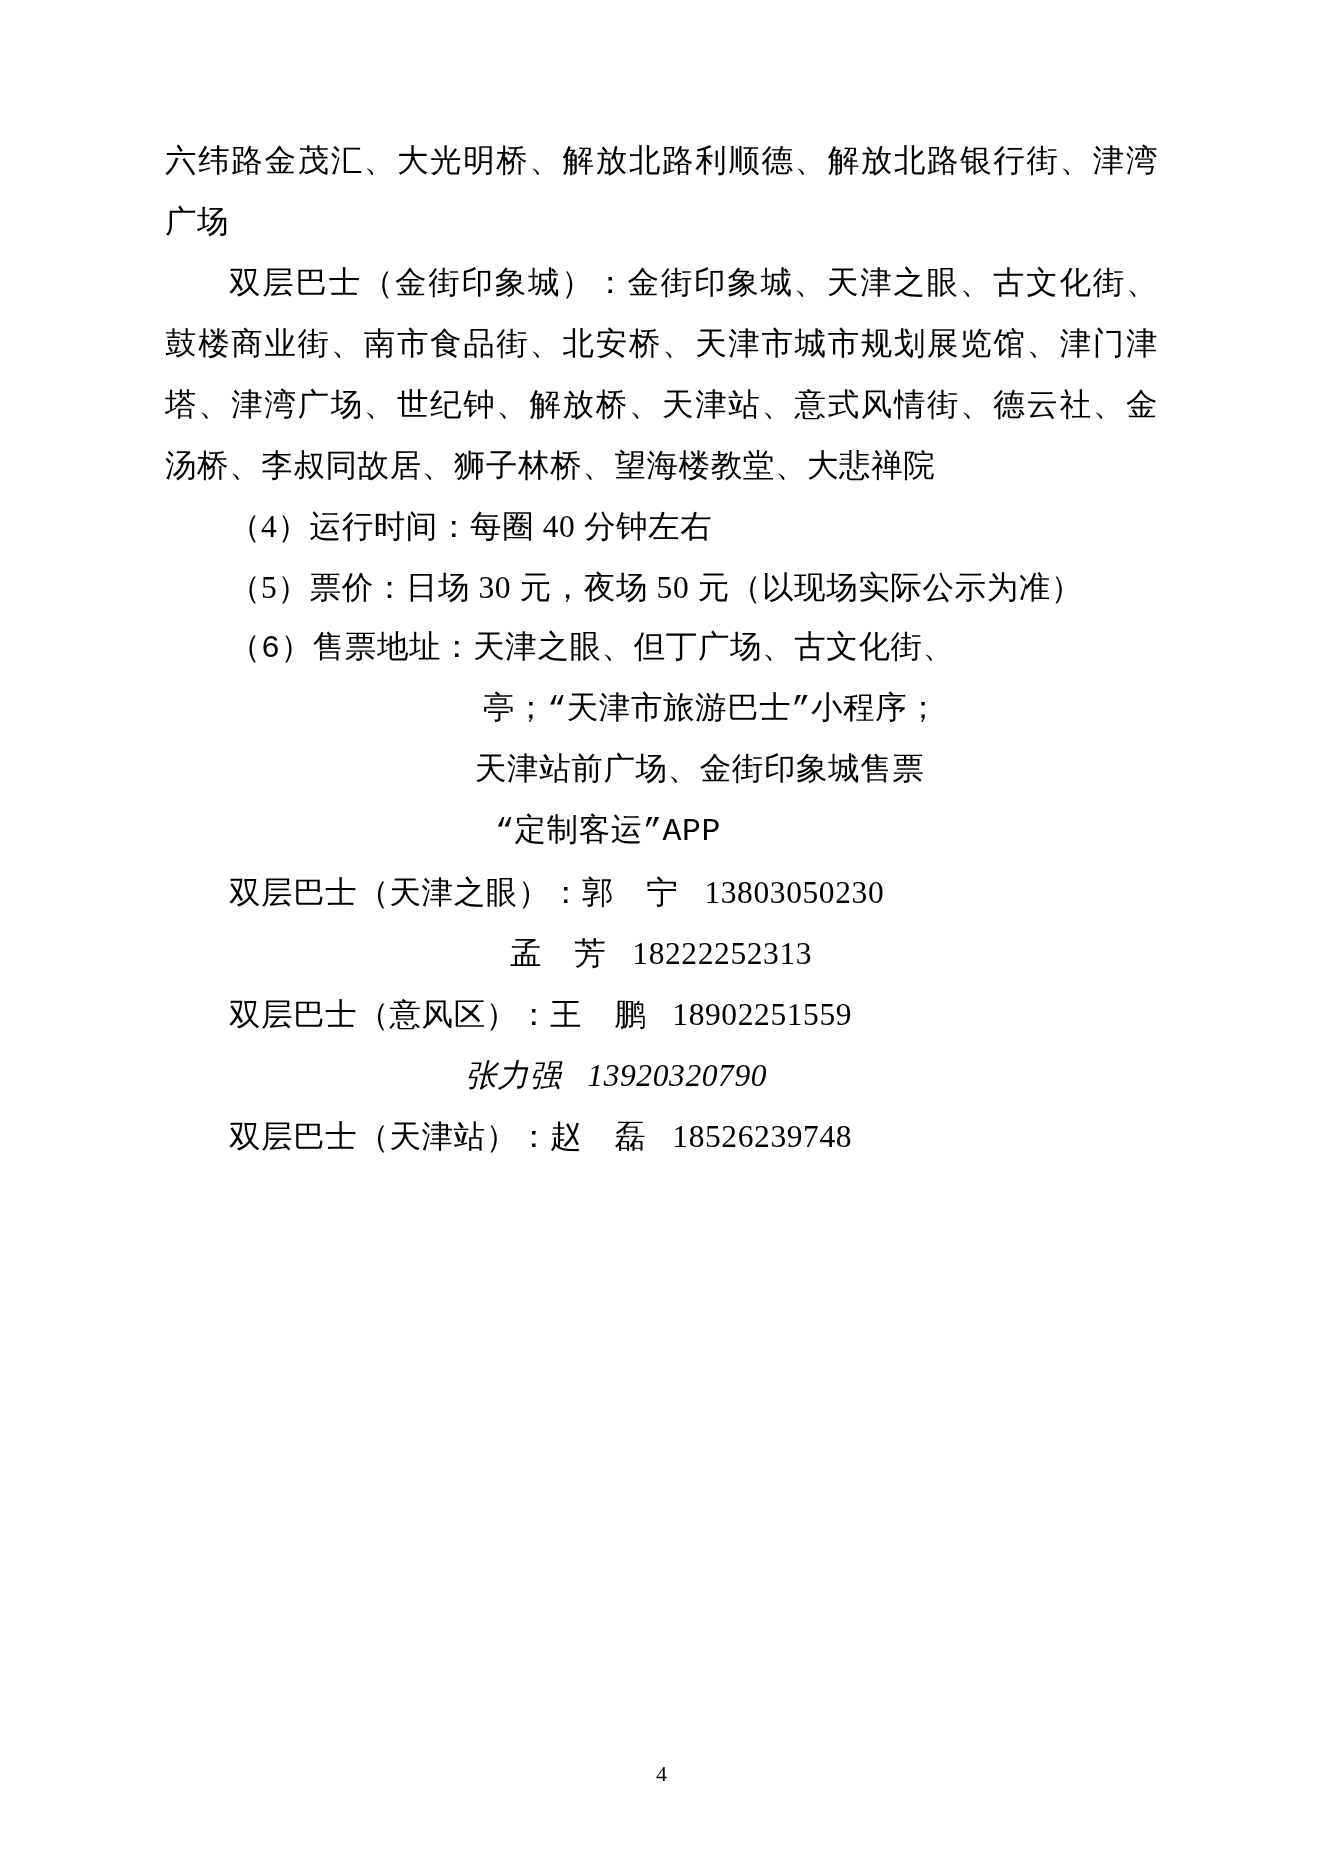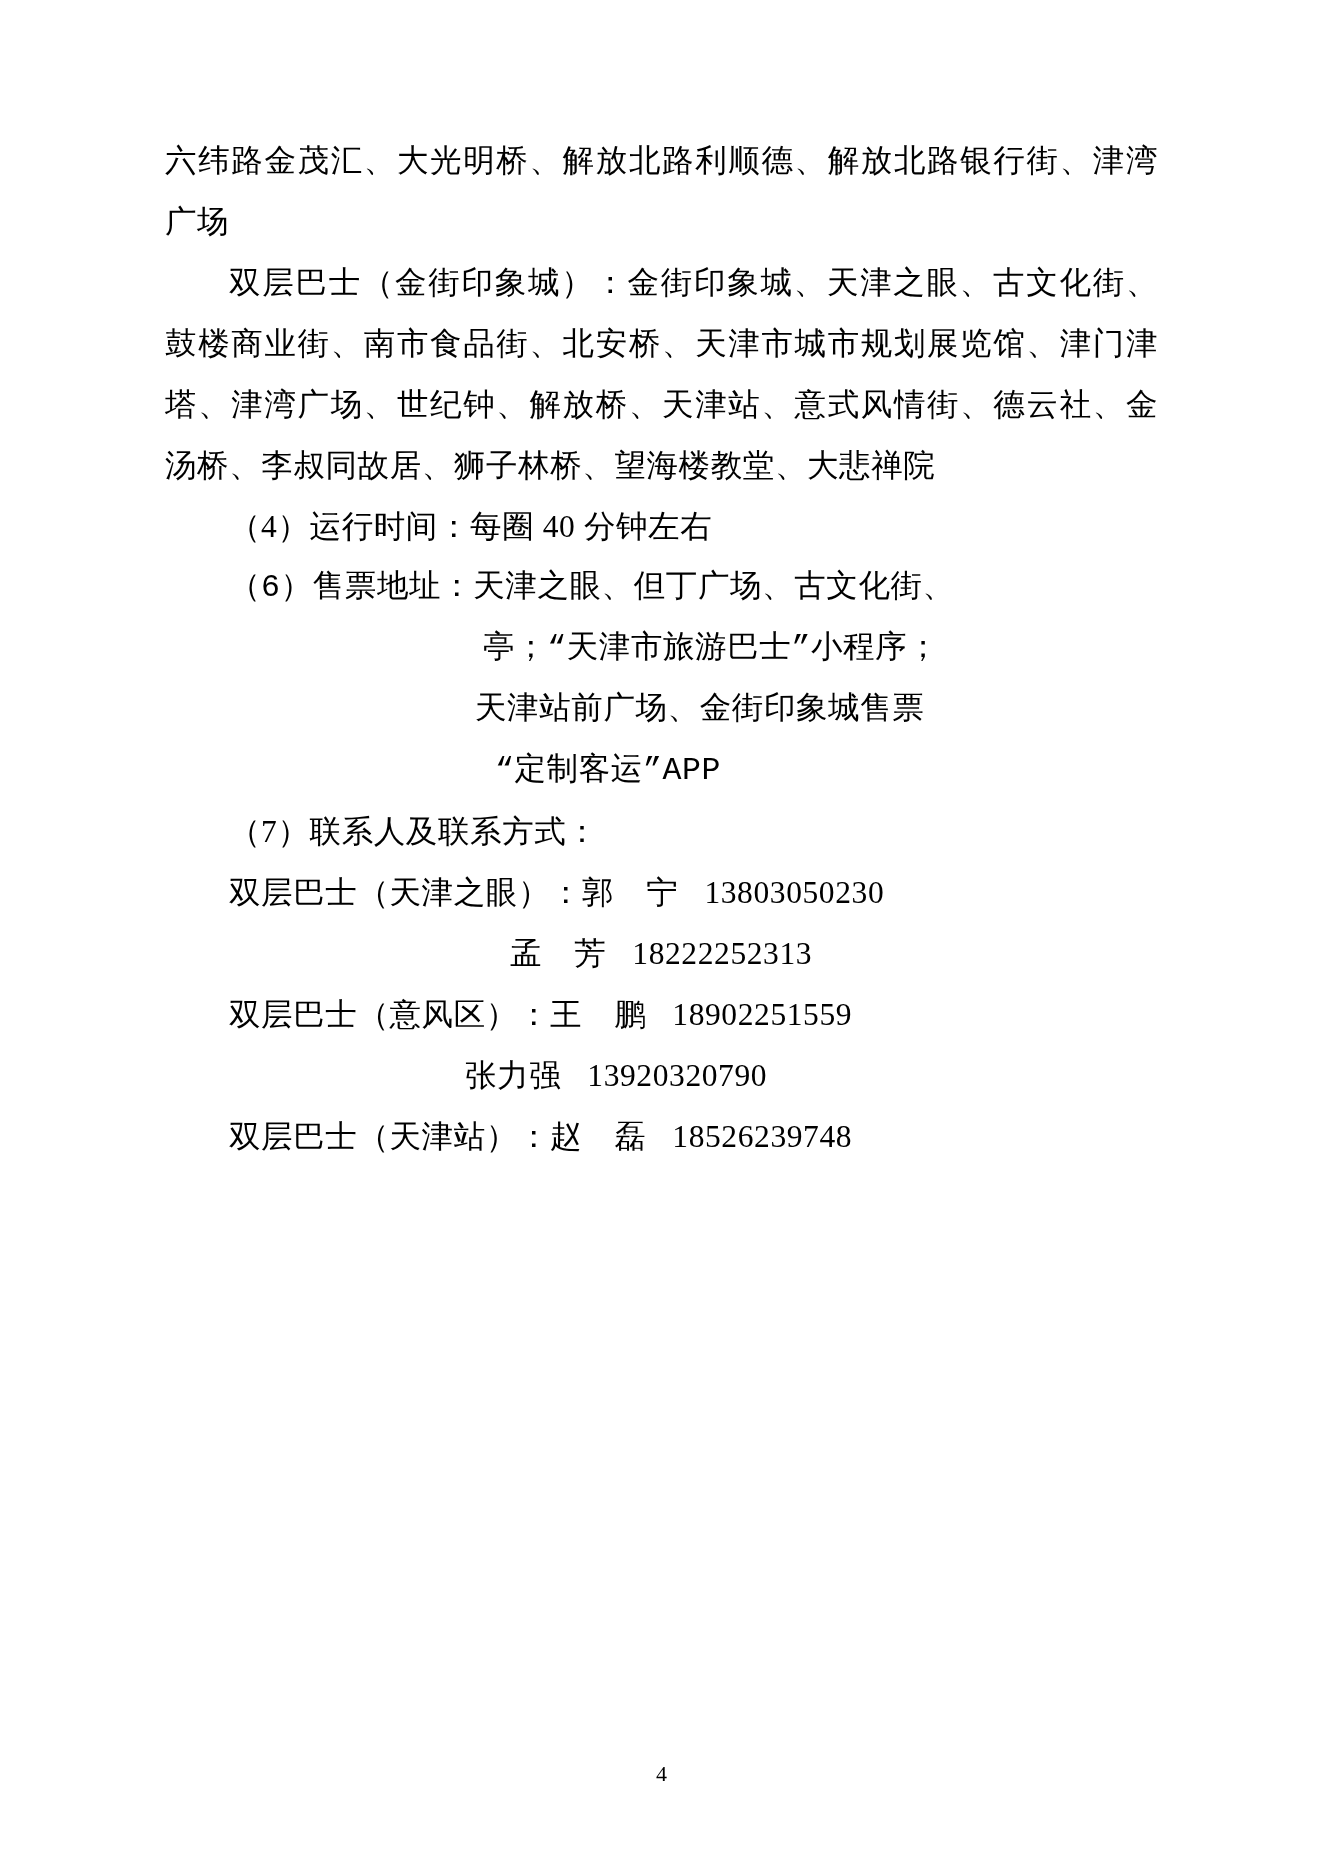--- a/index.html
+++ b/index.html
@@ -56,20 +56,21 @@
     margin: 0;
     text-indent: 64px;
   }
   .contact-sub {
     margin: 0;
     padding-left: 345px;
   }
   .contact-sub2 {
     margin: 0;
     padding-left: 300px;
+    font-style: italic;
   }
   .sp {
     display: inline-block;
     width: 26px;
   }
   .page-number {
     position: absolute;
     bottom: 84px;
     left: 0;
     width: 100%;
@@ -83,29 +84,29 @@
 
 <div class="page">
   <div class="body-text">
 
     <p class="p">六纬路金茂汇、大光明桥、解放北路利顺德、解放北路银行街、津湾广场</p>
 
     <p class="p indent2">双层巴士（金街印象城）：金街印象城、天津之眼、古文化街、鼓楼商业街、南市食品街、北安桥、天津市城市规划展览馆、津门津塔、津湾广场、世纪钟、解放桥、天津站、意式风情街、德云社、金汤桥、李叔同故居、狮子林桥、望海楼教堂、大悲禅院</p>
 
     <p class="p indent2">（4）运行时间：每圈 40 分钟左右</p>
 
+    <p class="p indent2">（5）票价：日场 30 元，夜场 50 元（以现场实际公示为准）</p>
 
     <div class="hang-block">
       <p class="hang-line indent2">（6）售票地址：天津之眼、但丁广场、古文化街、</p>
       <p class="hang-line pad-mid">亭；“天津市旅游巴士”小程序；</p>
       <p class="hang-line pad-big">天津站前广场、金街印象城售票</p>
       <p class="hang-line pad-small">“定制客运”APP</p>
     </div>
 
-    <p class="p indent2">（7）联系人及联系方式：</p>
 
     <div>
       <p class="contact-line"><span>双层巴士（天津之眼）：</span><span>郭　宁</span><span class="sp"></span><span>13803050230</span></p>
       <p class="contact-sub"><span>孟　芳</span><span class="sp"></span><span>18222252313</span></p>
       <p class="contact-line"><span>双层巴士（意风区）：</span><span>王　鹏</span><span class="sp"></span><span>18902251559</span></p>
       <p class="contact-sub2"><span>张力强</span><span class="sp"></span><span>13920320790</span></p>
       <p class="contact-line"><span>双层巴士（天津站）：</span><span>赵　磊</span><span class="sp"></span><span>18526239748</span></p>
     </div>
 
   </div>

